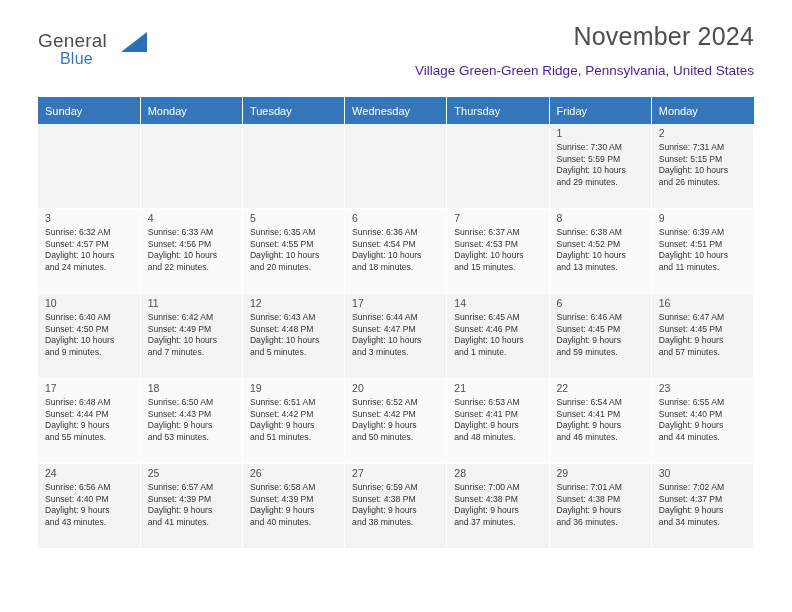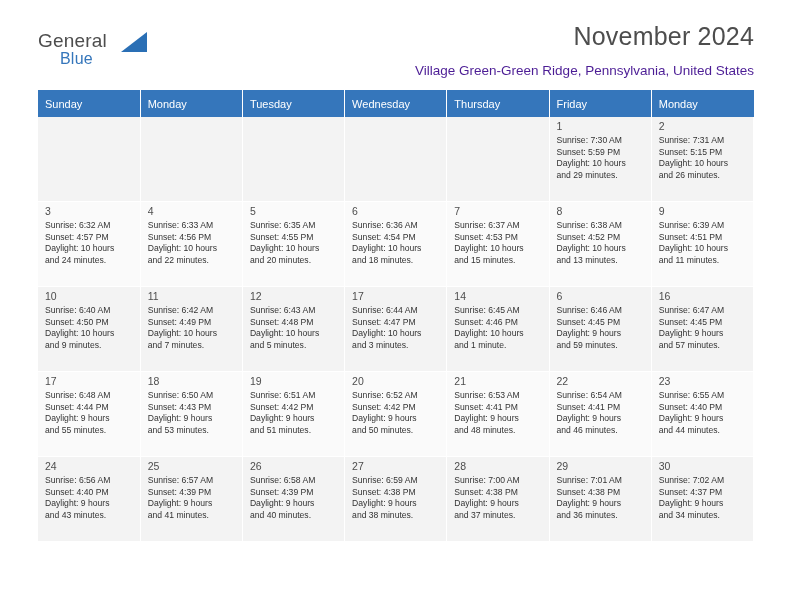--- a/index.html
+++ b/index.html
@@ -67,21 +67,21 @@
   }
   .subtitle {
     position: absolute;
     right: 0;
     top: 41px;
     font-size: 13.5px;
     color: #4c1d95;
   }
   
   .calendar {
-    margin-top: 10px;
+    margin-top: 17px;
     width: 716px;
     border-collapse: collapse;
     table-layout: fixed;
   }
   .calendar thead th {
     background: #3576bb;
     color: #ffffff;
     font-size: 11px;
     font-weight: normal;
     text-align: left;

